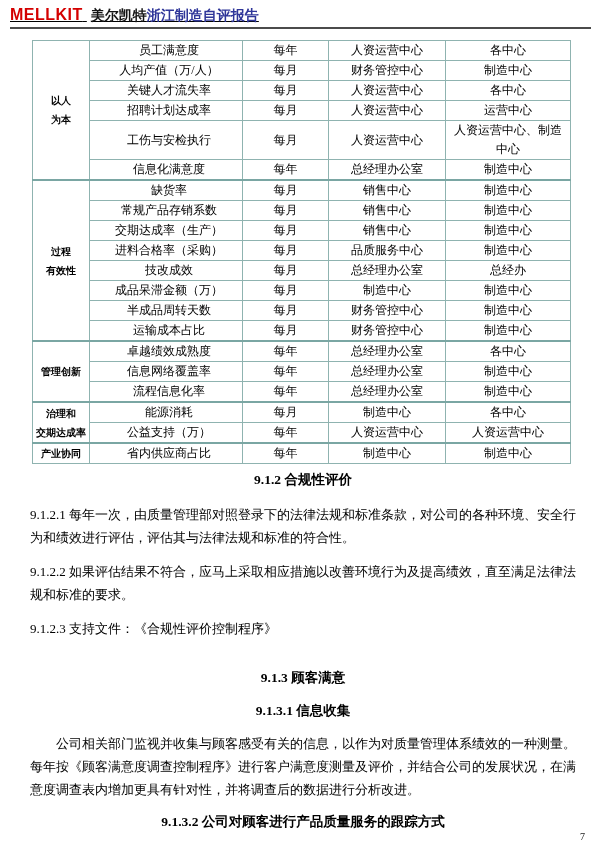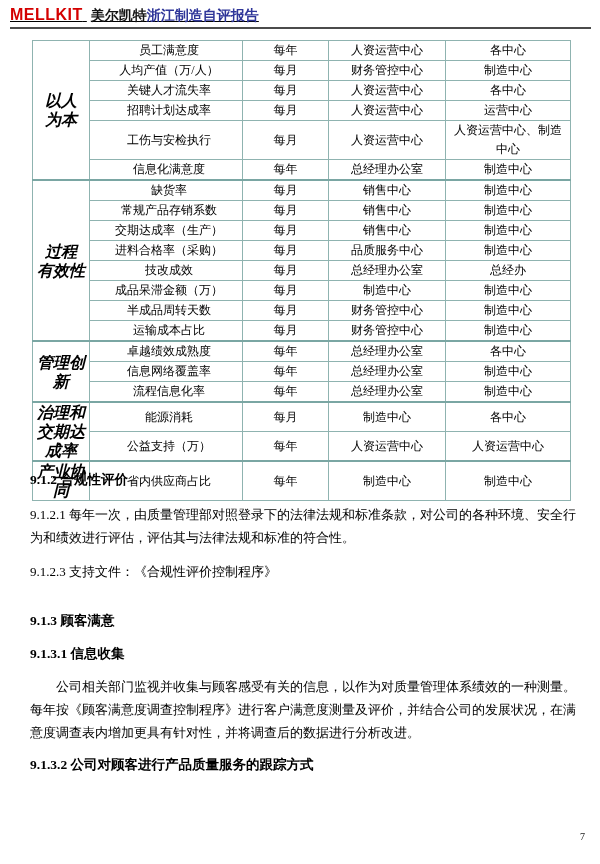--- a/index.html
+++ b/index.html
@@ -62,43 +62,42 @@
     border: 1px solid #8fb3b0;
     font-size: 12px;
     line-height: 19px;
     padding: 0 3px;
     vertical-align: middle;
     text-align: center;
   }
   table.kpi td.cat {
     font-weight: bold;
     white-space: pre-line;
-    font-size: 16px;
-    font-style: italic;
+    font-size: 10px;
   }
   table.kpi td.metric {
     text-align: center;
     padding-left: 9px;
   }
   table.kpi tr.section-start td { border-top: 2px solid #7aa6a3; }
   
   .content {
     position: absolute;
     left: 30px;
     top: 468px;
     width: 546px;
     font-size: 13px;
     line-height: 23px;
     text-align: justify;
   }
   .content .hd {
     font-weight: bold;
     font-size: 13.5px;
     line-height: 24px;
-    text-align: left;
+    text-align: center;
   }
   .content p { margin-top: 11px; }
   .gap-lg { margin-top: 26px !important; }
   .gap-md { margin-top: 9px !important; }
   .indent { text-indent: 2em; }
   
   .page-number {
     position: absolute;
     left: 580px;
     top: 831px;
@@ -253,20 +252,21 @@
           <td>每年</td>
           <td>制造中心</td>
           <td>制造中心</td>
         </tr>
       </tbody>
   </table>
 
   <div class="content">
     <div class="hd">9.1.2 合规性评价</div>
     <p>9.1.2.1 每年一次，由质量管理部对照登录下的法律法规和标准条款，对公司的各种环境、安全行为和绩效进行评估，评估其与法律法规和标准的符合性。</p>
+    <p>9.1.2.2 如果评估结果不符合，应马上采取相应措施以改善环境行为及提高绩效，直至满足法律法规和标准的要求。</p>
     <p>9.1.2.3 支持文件：《合规性评价控制程序》</p>
     <div class="hd gap-lg">9.1.3  顾客满意</div>
     <div class="hd gap-md">9.1.3.1 信息收集</div>
     <p class="indent gap-md">公司相关部门监视并收集与顾客感受有关的信息，以作为对质量管理体系绩效的一种测量。 每年按《顾客满意度调查控制程序》进行客户满意度测量及评价，并结合公司的发展状况，在满意度调查表内增加更具有针对性，并将调查后的数据进行分析改进。</p>
     <div class="hd gap-md">9.1.3.2  公司对顾客进行产品质量服务的跟踪方式</div>
   </div>
 
   <div class="page-number">7</div>
 
 </div>

